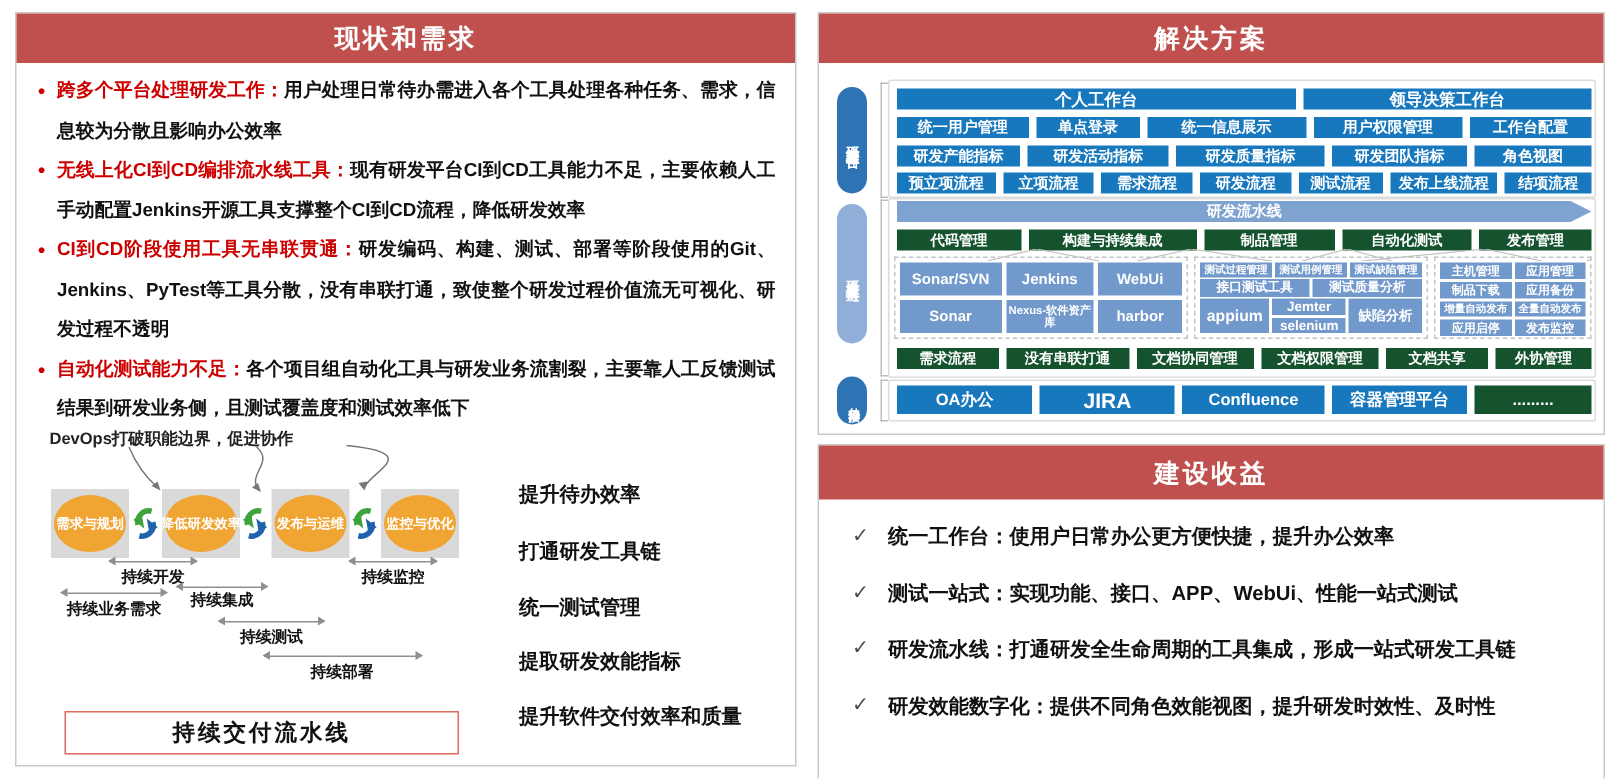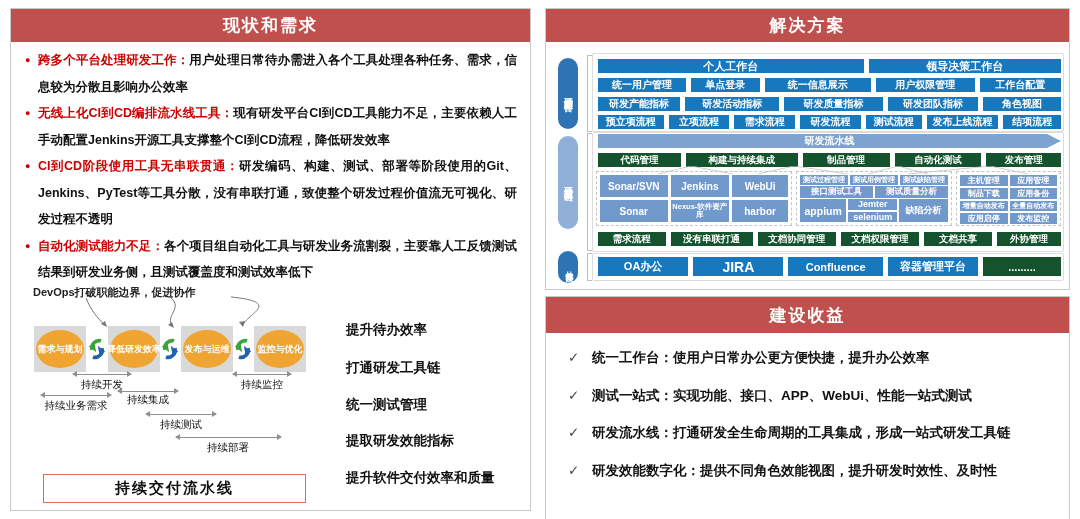--- a/index.html
+++ b/index.html
@@ -16,21 +16,21 @@
   
   .devops{position:absolute;left:0;top:272px;width:330px;height:231px;}
   .anno{position:absolute;left:22px;top:4px;font-size:11px;font-weight:bold;color:#222;}
   .gbox{position:absolute;width:52px;height:46px;background:#D9D9D9;top:45px;}
   .ell{position:absolute;left:2px;top:4px;right:2px;bottom:4px;background:#F0A431;border-radius:50%;
     color:#fff;font-size:9px;font-weight:bold;display:flex;align-items:center;justify-content:center;white-space:nowrap;}
   .sync{position:absolute;top:53px;width:18px;height:30px;}
   .ar{position:absolute;height:0;border-top:1.2px solid #8f8f8f;}
   .ar::before{content:'';position:absolute;left:-1px;top:-4px;border-top:3px solid transparent;border-bottom:3px solid transparent;border-right:5px solid #8f8f8f;}
   .ar::after{content:'';position:absolute;right:-1px;top:-4px;border-top:3px solid transparent;border-bottom:3px solid transparent;border-left:5px solid #8f8f8f;}
-  .spanlab{position:absolute;transform:translateX(-50%);font-size:10.5px;font-weight:normal;color:#111;white-space:nowrap;text-align:right;}
+  .spanlab{position:absolute;transform:translateX(-50%);font-size:10.5px;font-weight:bold;color:#111;white-space:nowrap;text-align:right;}
   .pipebox{position:absolute;left:32px;top:193px;width:261px;height:27px;border:1.5px solid #E0695C;background:#fff;
     display:flex;align-items:center;justify-content:center;font-size:15px;font-weight:bold;color:#111;letter-spacing:2px;}
   .benefit-lab{position:absolute;left:335px;font-size:13.5px;font-weight:bold;color:#111;white-space:nowrap;}
   
   #solution{left:545px;top:8px;width:525px;height:282px;}
   .sol-body{position:relative;width:100%;height:249px;}
   .pill{position:absolute;left:12px;width:20px;border-radius:10px;color:#fff;
     display:flex;align-items:center;justify-content:center;
     writing-mode:vertical-rl;font-size:9px;font-weight:bold;letter-spacing:1px;}
   .bracket{position:absolute;left:41px;width:5px;border:1px solid #bdbdbd;border-right:none;box-sizing:border-box;}

